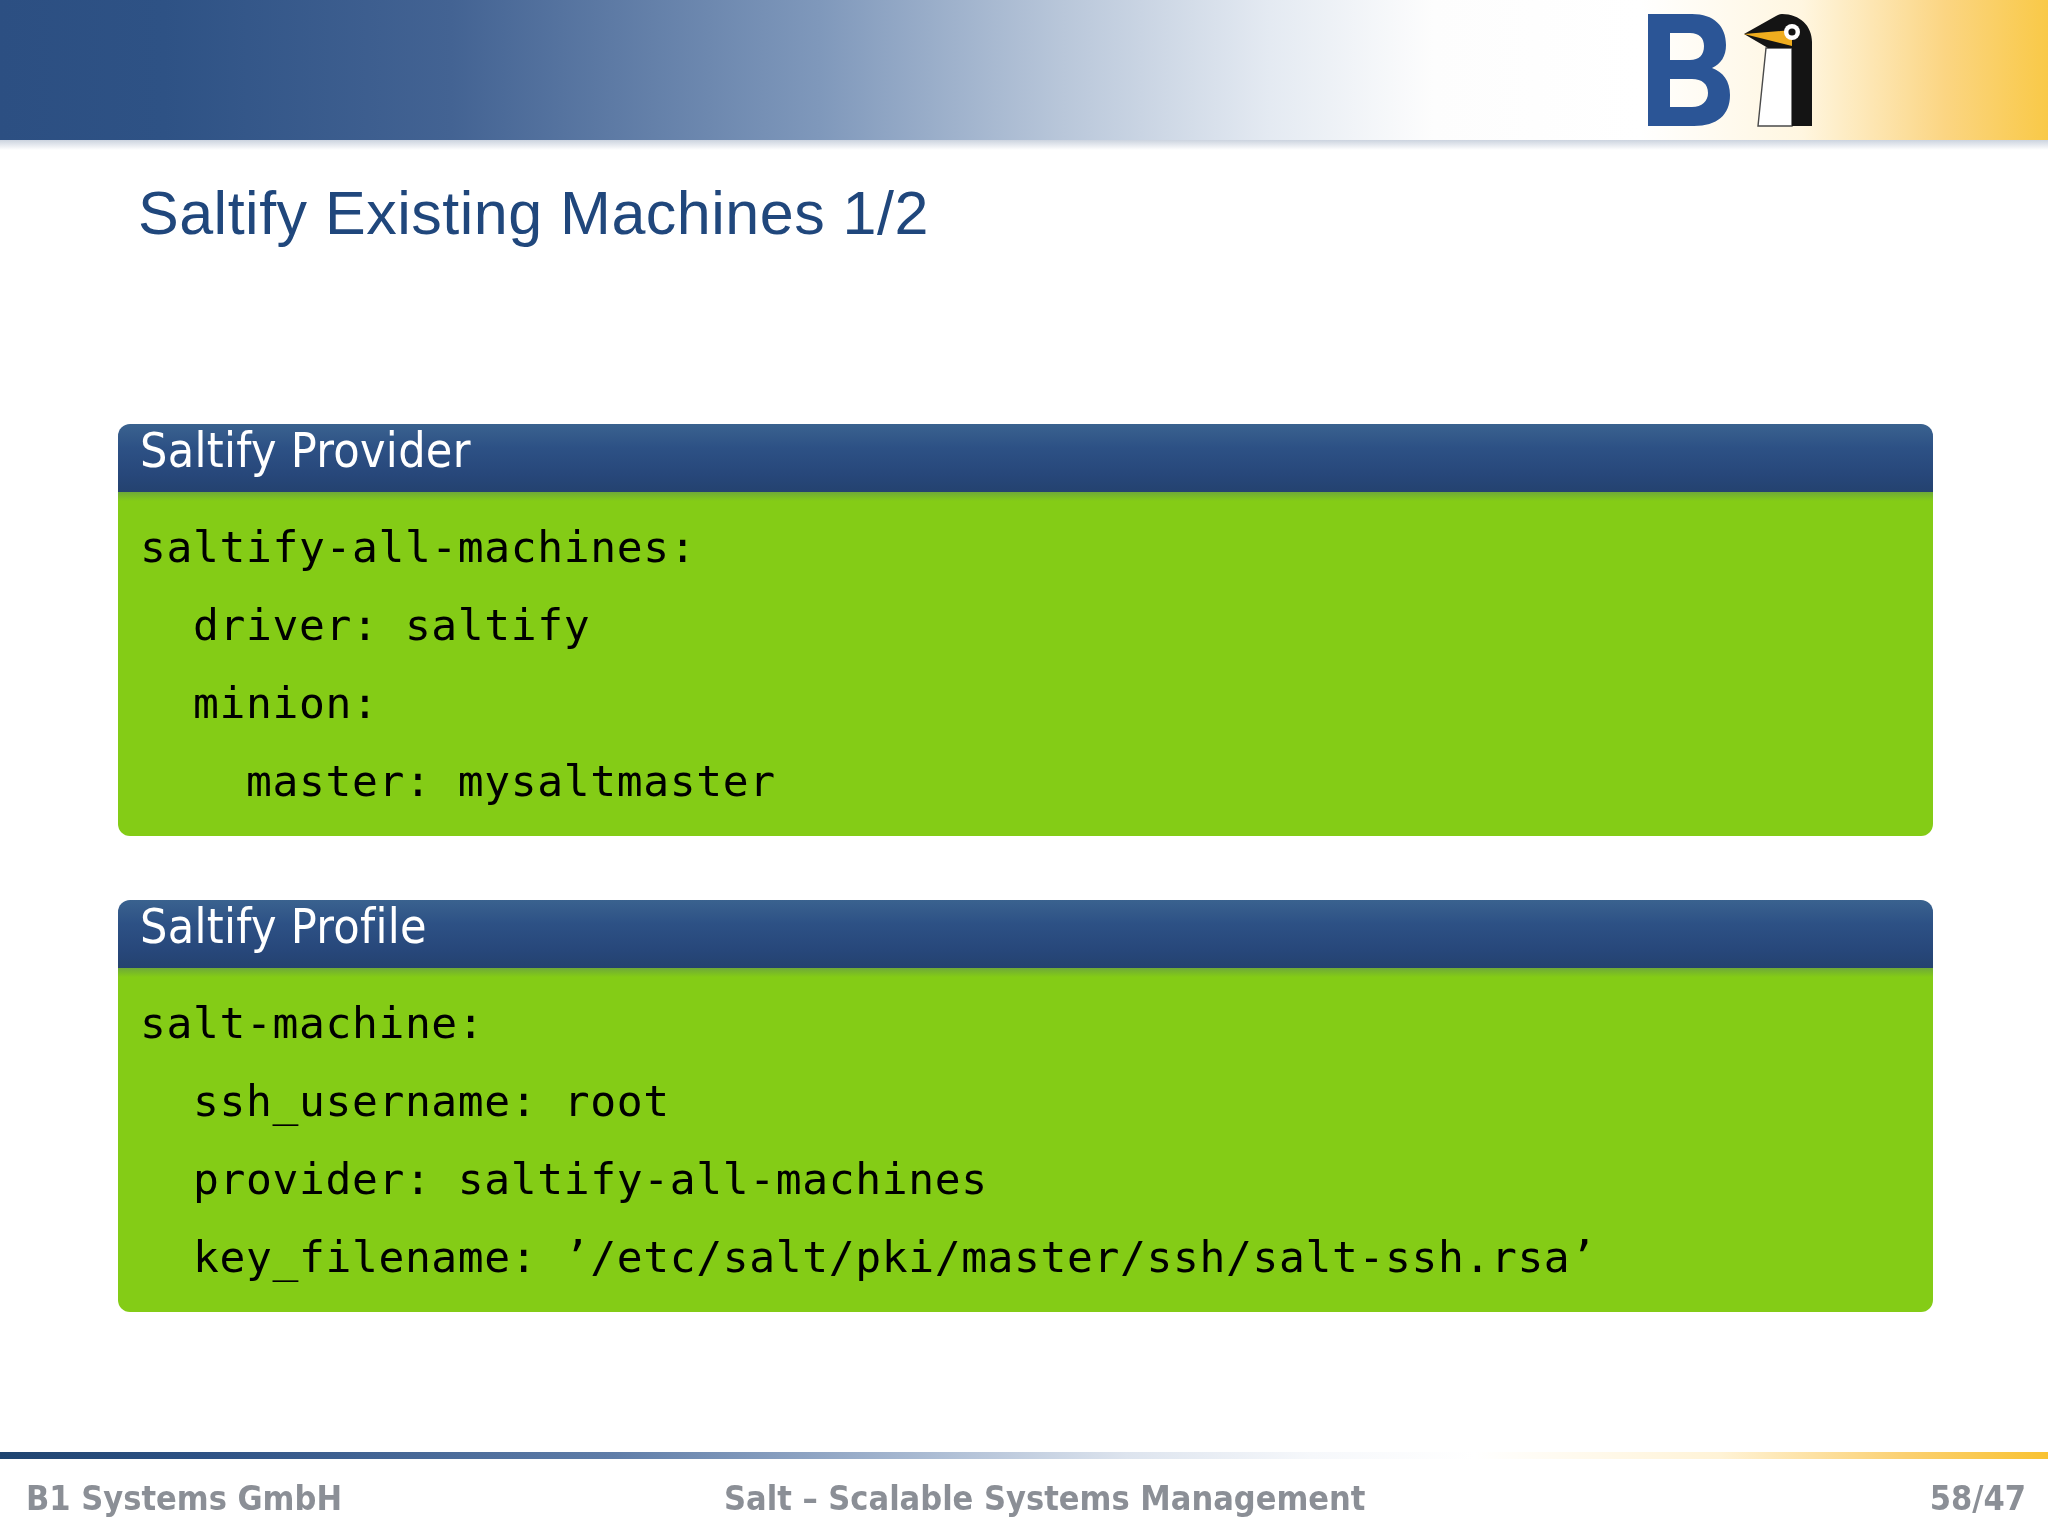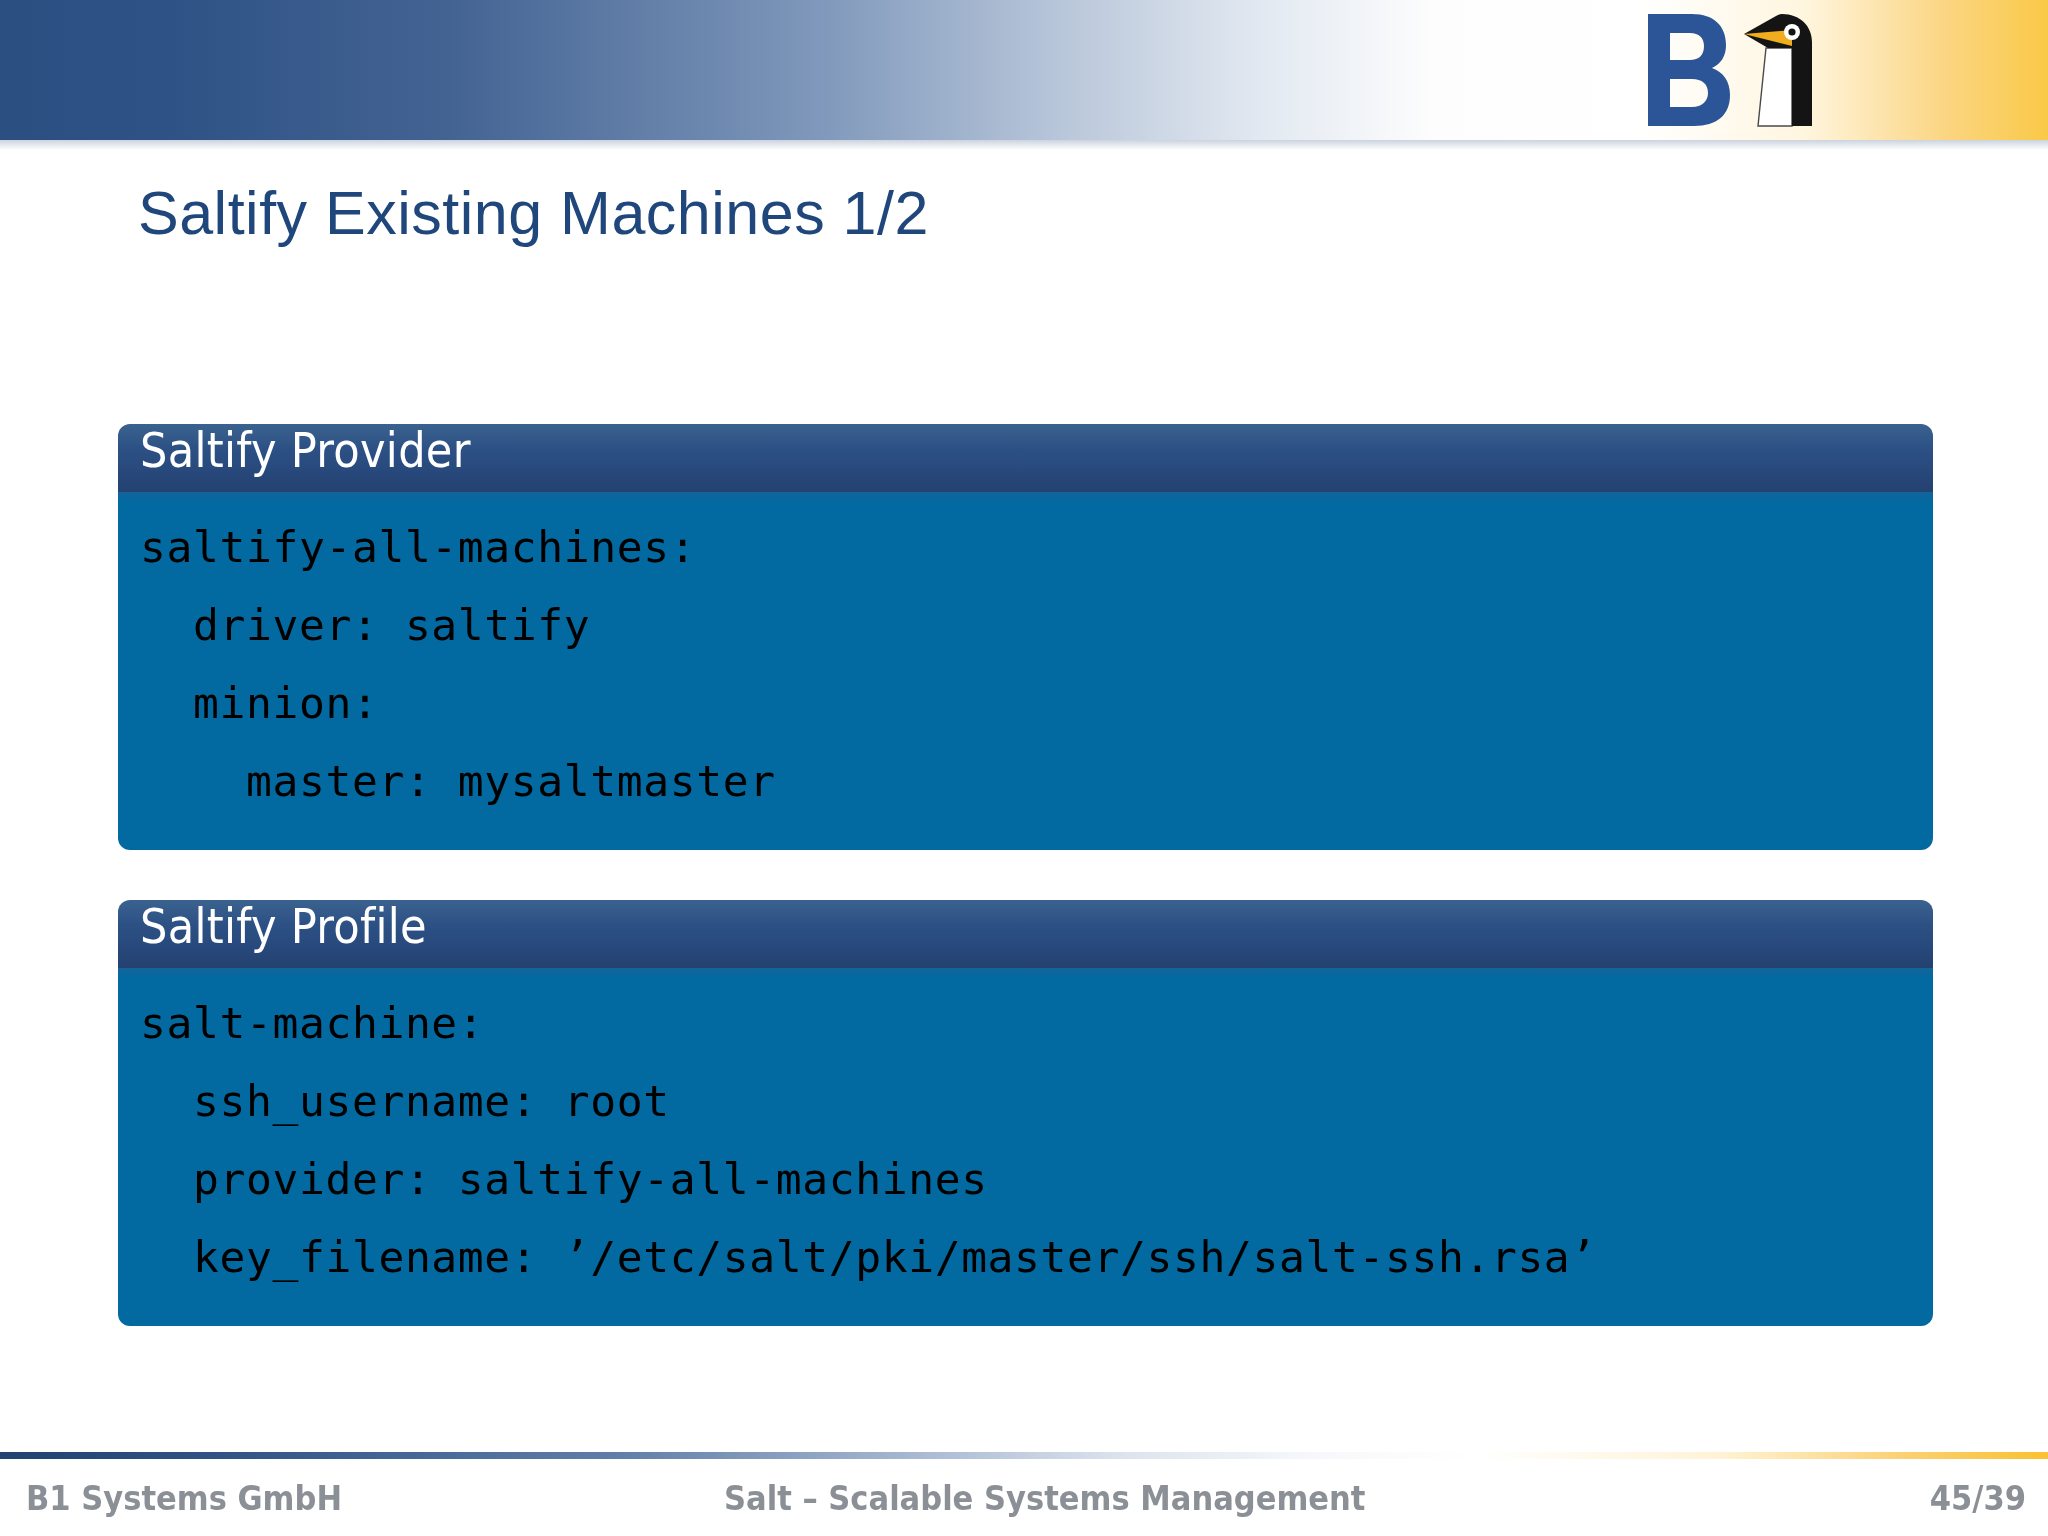--- a/index.html
+++ b/index.html
@@ -80,23 +80,23 @@
     align-items: center;
     border-radius: 12px 12px 0 0;
     background: linear-gradient(to bottom, #3a628f 0%, #2d5185 35%, #27477a 75%, #24426f 100%);
     color: #ffffff;
     font-family: "DejaVu Sans Condensed", "Liberation Sans Narrow", "Liberation Sans", sans-serif;
     font-size: 48px;
     font-weight: 400;
     letter-spacing: 0.3px;
   }
   .block-body {
-    background: #0369a1;
+    background: #84cc16;
     border-radius: 0 0 12px 12px;
-    padding: 16px 22px 30px 22px;
+    padding: 16px 22px 16px 22px;
     box-sizing: border-box;
     position: relative;
   }
   .block-body::before {
     content: "";
     position: absolute;
     left: 0;
     right: 0;
     top: 0;
     height: 9px;
@@ -198,14 +198,14 @@
     <div class="code-line">  ssh_username: root</div>
     <div class="code-line">  provider: saltify-all-machines</div>
     <div class="code-line">  key_filename: ’/etc/salt/pki/master/ssh/salt-ssh.rsa’</div>
   </div>
 </div>
 
 <div class="footer-rule"></div>
 <div class="footer">
   <span class="footer-left">B1 Systems GmbH</span>
   <span class="footer-center">Salt – Scalable Systems Management</span>
-  <span class="footer-right">45/39</span>
+  <span class="footer-right">58/47</span>
 </div>
 
 </body></html>

